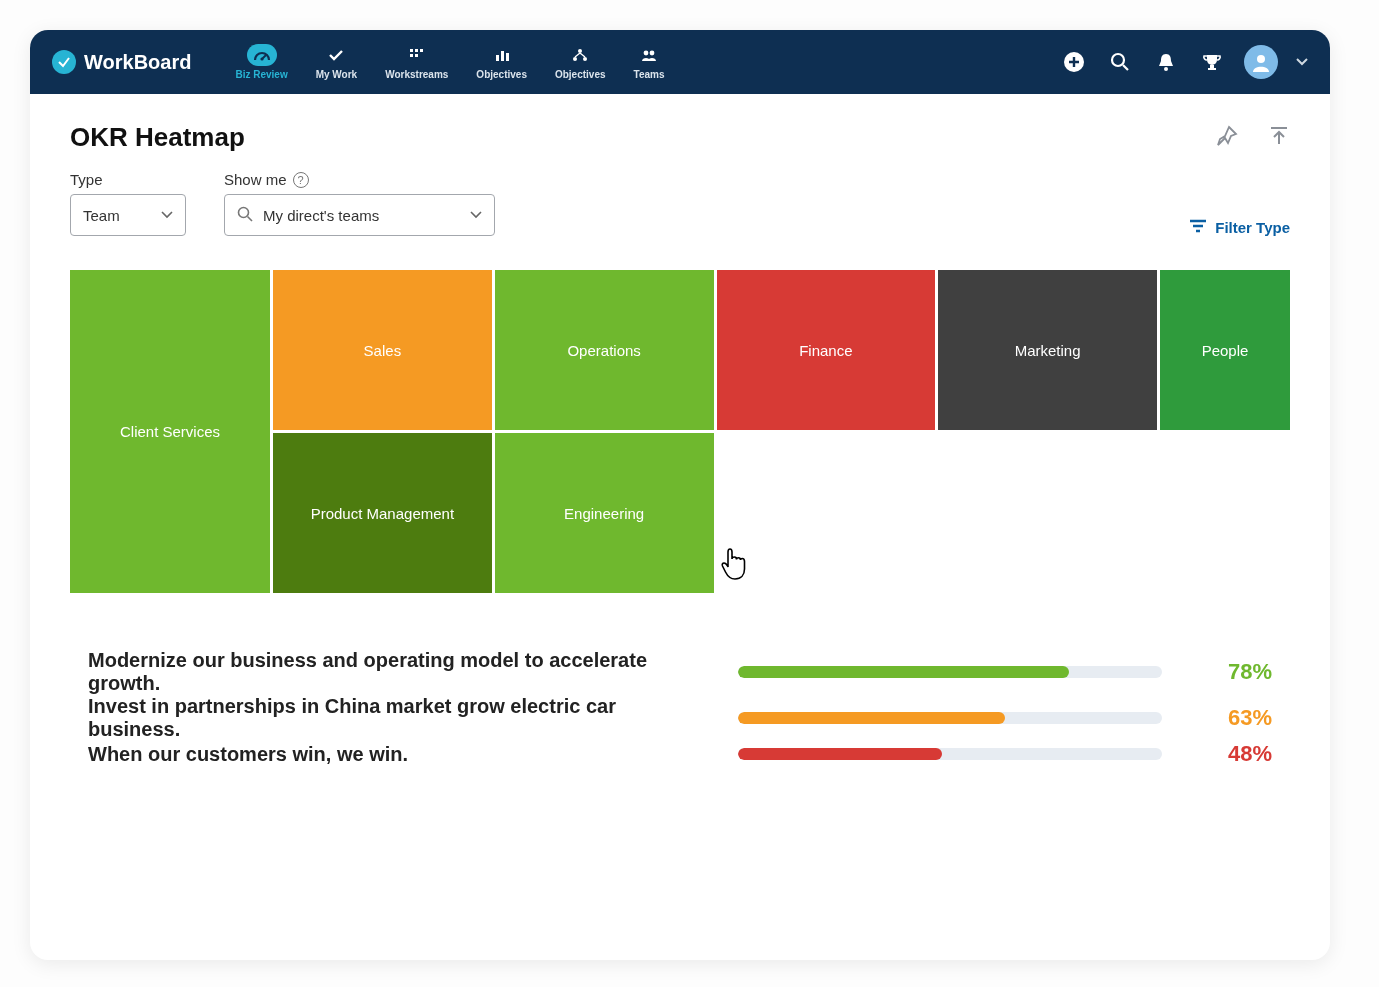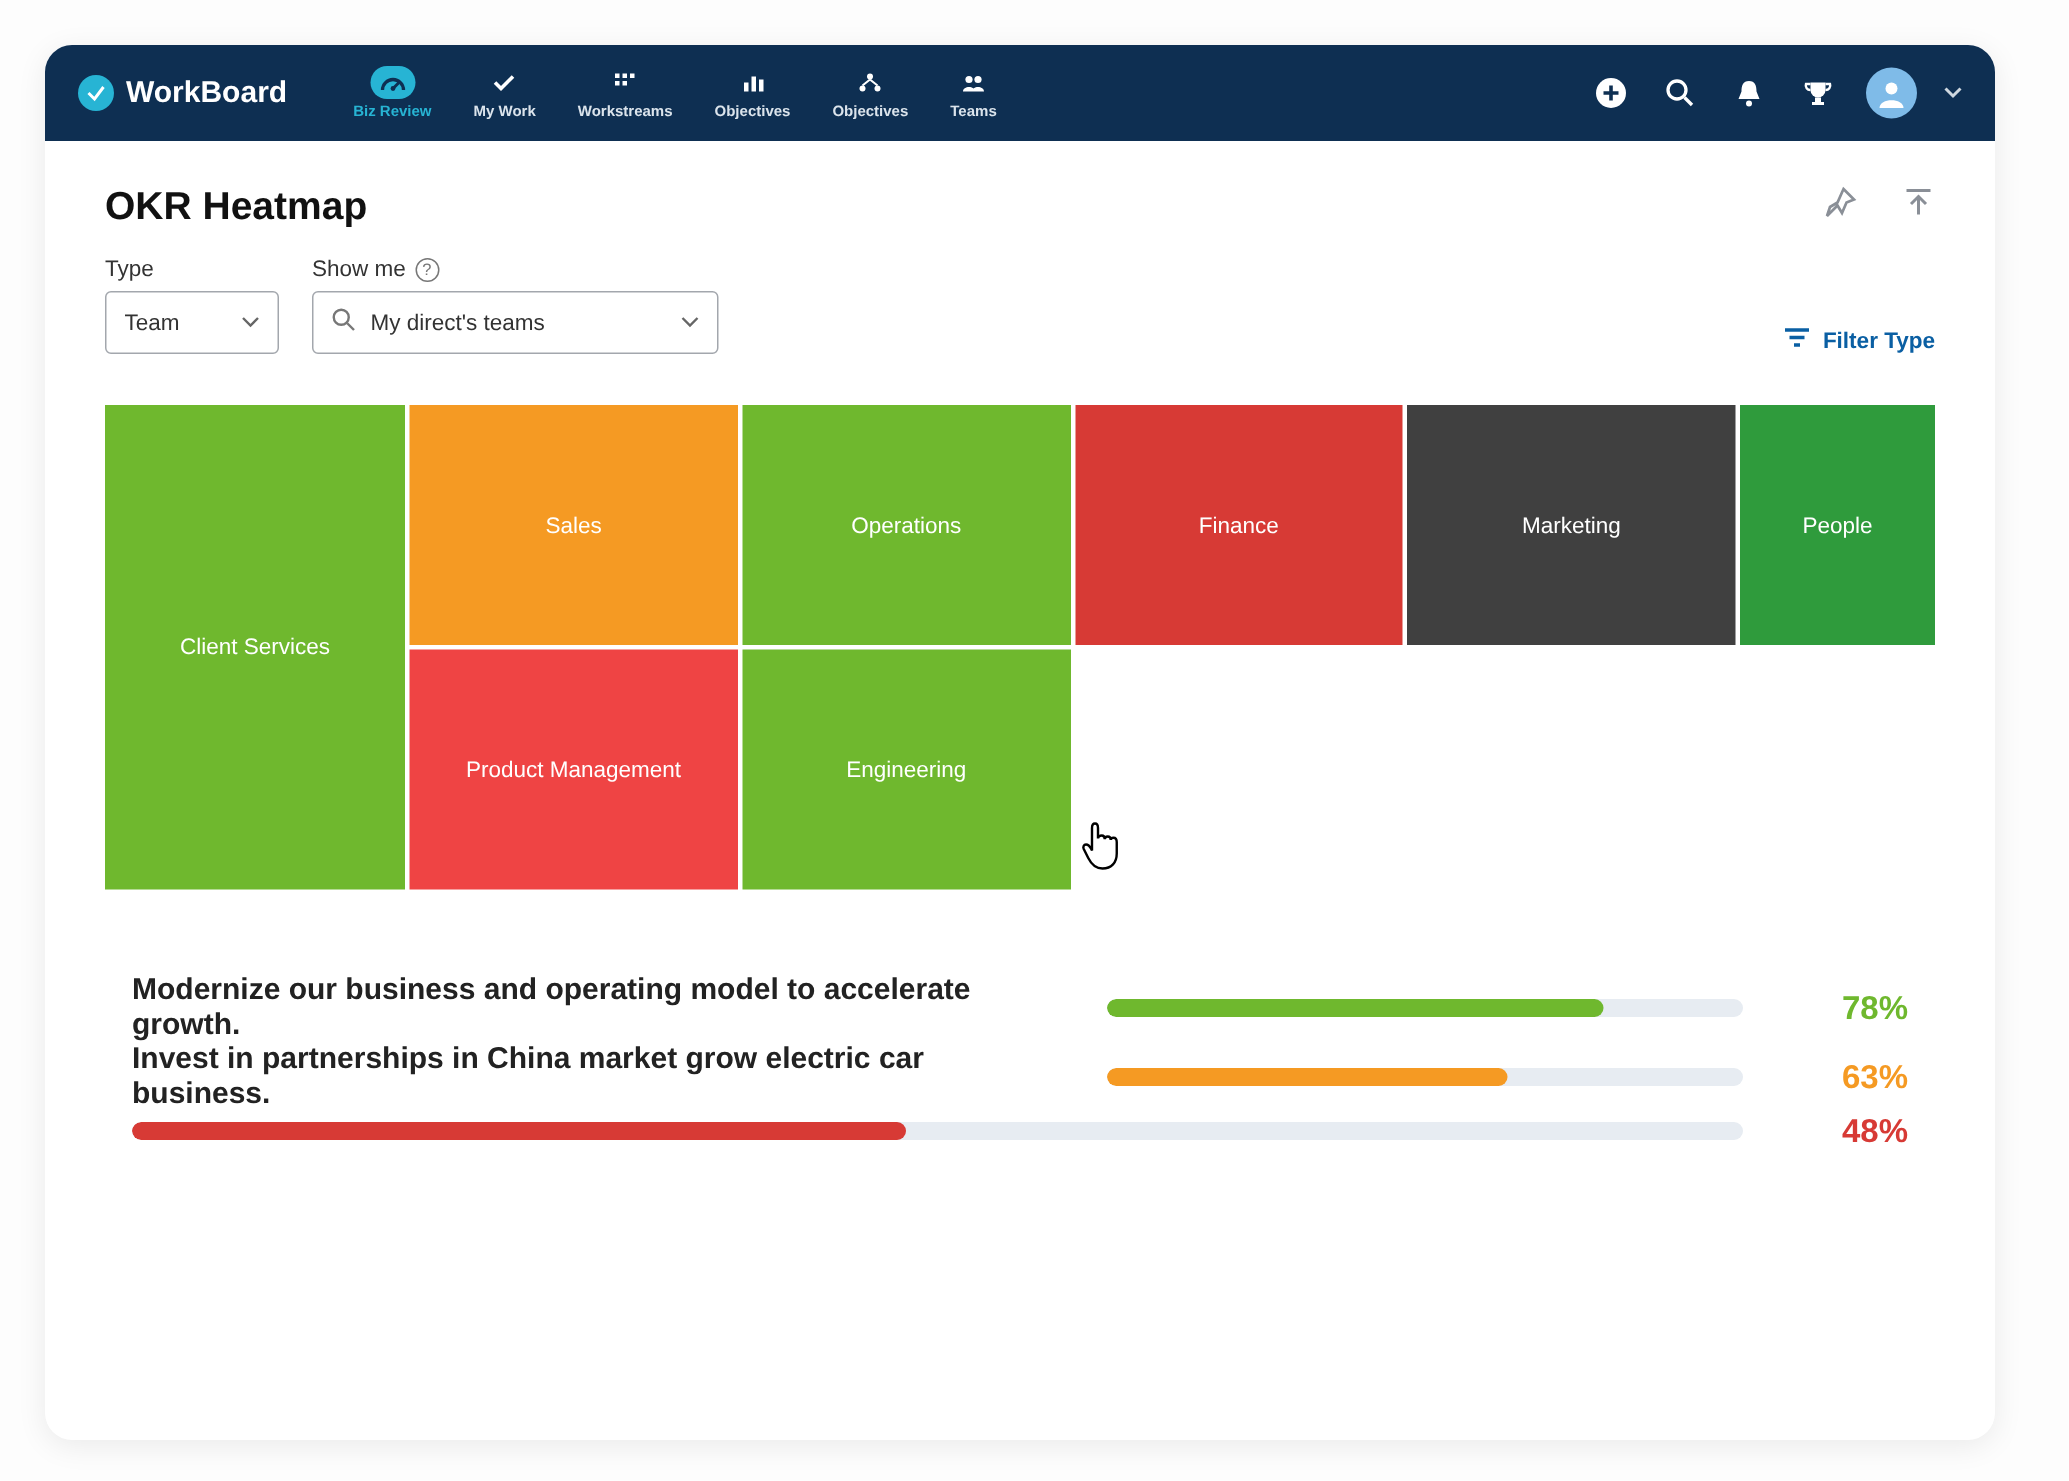--- a/index.html
+++ b/index.html
@@ -112,21 +112,21 @@
 
   .title-row {
     display:flex; align-items:center;
   }
   .page-title { font-size: 26px; font-weight: 800; color: #111; }
   .title-actions { margin-left:auto; display:flex; gap:30px; }
   .title-actions .act { color:#8a8f97; cursor:pointer; }
 
   .filters {
     margin-top: 18px;
-    display:flex; align-items:flex-end; gap:22px;
+    display:flex; align-items:flex-end; gap:38px;
   }
   .fg { display:flex; flex-direction:column; gap:6px; }
   .fg-label { font-size: 15px; color:#333; display:flex; align-items:center; gap:6px; }
   .qmark {
     width:16px;height:16px;border:1px solid #777;border-radius:50%;
     font-size:11px;display:flex;align-items:center;justify-content:center;color:#777;
   }
   .field {
     height: 42px;
     border: 1px solid var(--border-gray);
@@ -373,21 +373,21 @@
       </div>
     </div>
 
     <div class="heatmap">
       <div class="tile" style="background:#f59a23">Sales</div>
       <div class="tile" style="background:#6fb82e">Operations</div>
       <div class="tile" style="background:#d73a35">Finance</div>
       <div class="tile client-services" style="background:#6fb82e">Client Services</div>
       <div class="tile" style="background:#404040">Marketing</div>
       <div class="tile" style="background:#2f9b3c">People</div>
-      <div class="tile" style="background:#ef4444">Product Management</div>
+      <div class="tile" style="background:#4d7c0f">Product Management</div>
       <div class="tile" style="background:#6fb82e">Engineering</div>
     </div>
 
     <svg class="cursor-hand" style="left:690px; top:453px;" width="30" height="34" viewBox="0 0 30 34">
       <path d="M10 2 C11 2 12 3 12 5 V12 C12 11 13 10 14.5 10 C16 10 16.5 11 16.5 12.5 C16.5 11.5 17.3 10.7 18.5 10.7 C20 10.7 20.5 12 20.5 13 C20.5 12.2 21.2 11.5 22.3 11.5 C24 11.5 24.5 13 24.5 14.5 V22 C24.5 28 21 32 15 32 C10 32 7.5 29 5.5 25 L2.5 19 C1.8 17.5 2.5 16 4 16 C5.5 16 6.5 17 7.5 19 L8 20 V5 C8 3 9 2 10 2 Z" fill="#fff" stroke="#000" stroke-width="1.6"></path>
     </svg>
 
     <div class="objectives">
       <div class="obj-row">
         <div class="obj-text">Modernize our business and operating model to accelerate growth.</div>
@@ -397,20 +397,21 @@
         <div class="pct" style="color:#6fb82e">78%</div>
       </div>
       <div class="obj-row">
         <div class="obj-text">Invest in partnerships in China market grow electric car business.</div>
         <div class="progress">
             <div class="bar" style="width:63%;background:#f59a23"></div>
           </div>
         <div class="pct" style="color:#f59a23">63%</div>
       </div>
       <div class="obj-row">
+        <div class="obj-text">When our customers win, we win.</div>
         <div class="progress">
             <div class="bar" style="width:48%;background:#d73a35"></div>
           </div>
         <div class="pct" style="color:#d73a35">48%</div>
       </div>
     </div>
 
   </div>
 </div>
 

